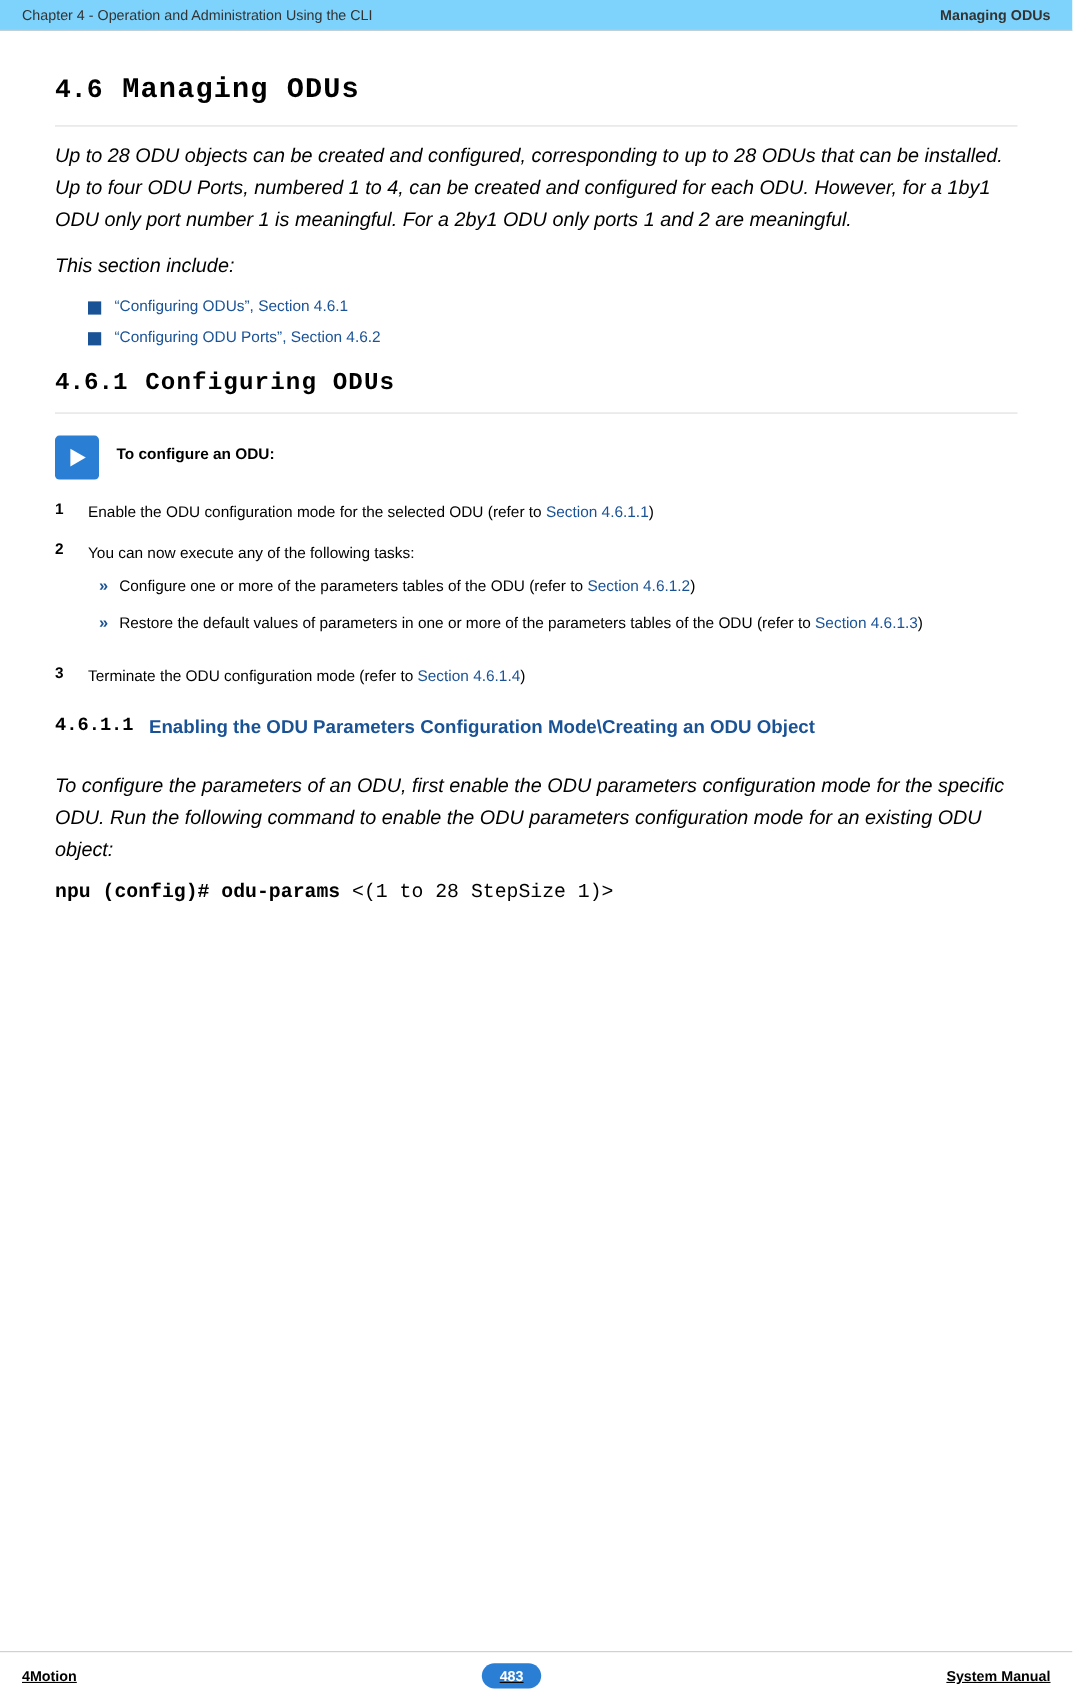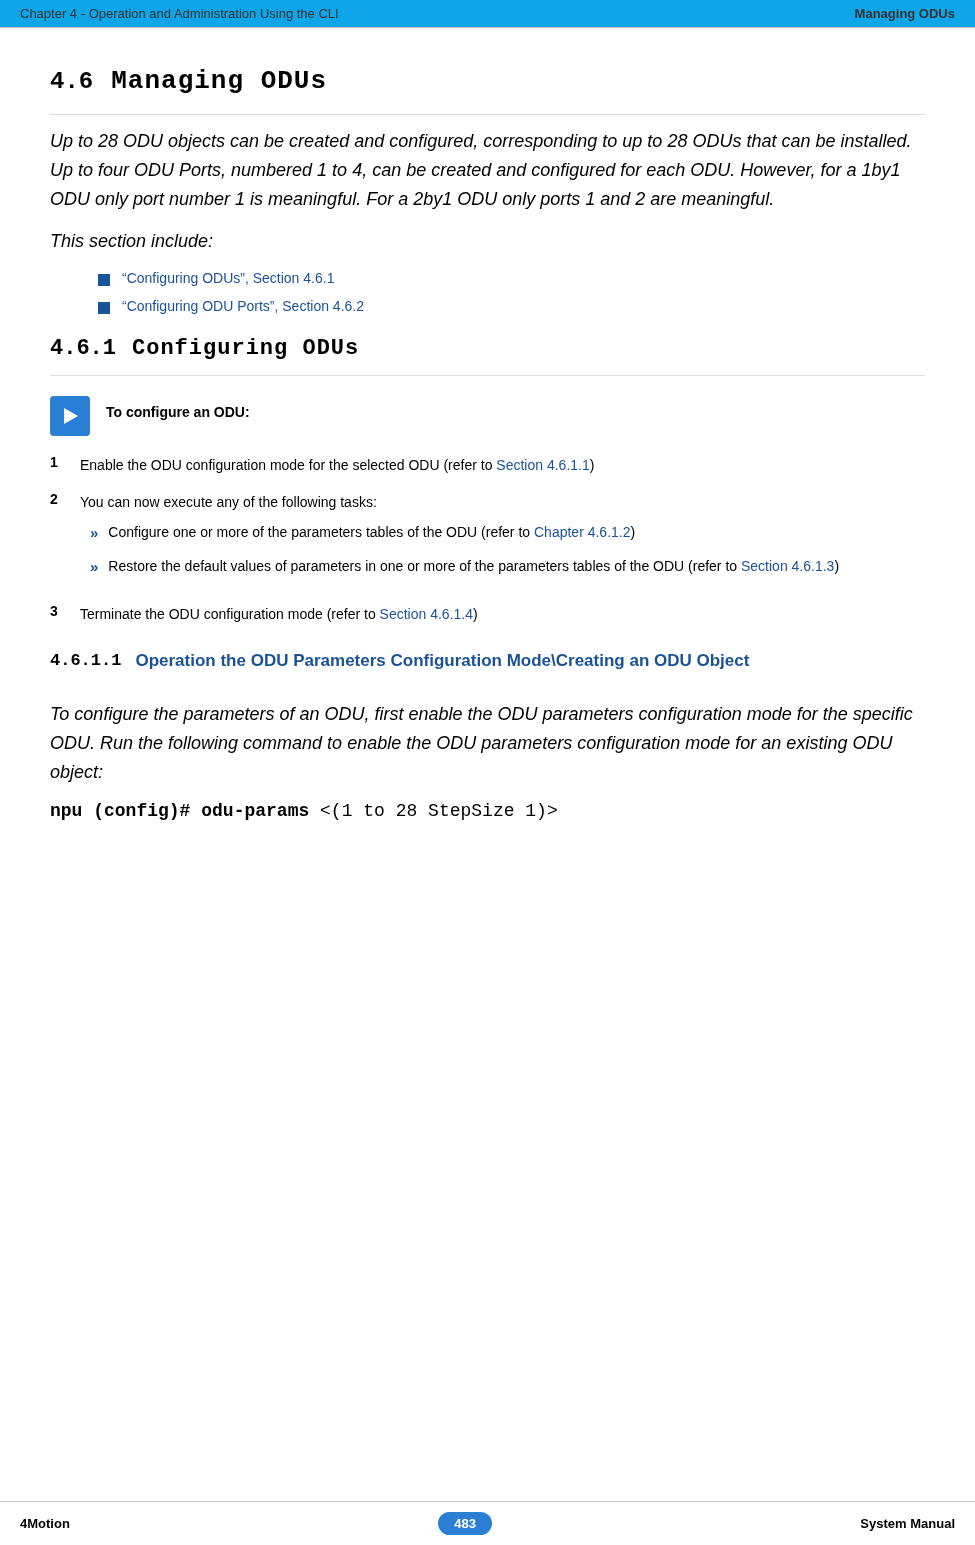--- a/index.html
+++ b/index.html
@@ -13,21 +13,21 @@
       position: relative;
     }
 
     
     .header {
       display: flex;
       justify-content: space-between;
       align-items: center;
       padding: 6px 20px 6px 20px;
       border-bottom: 1px solid #ccc;
-      background: #0ea5e9;
+      background: #7dd3fc;
       text-align: center;
     }
     .header-left {
       font-size: 13px;
       color: #333;
     }
     .header-right {
       font-size: 13px;
       color: #333;
       font-weight: bold;
@@ -71,21 +71,20 @@
     }
 
     
     .bullet-list {
       margin: 12px 0 12px 30px;
     }
     .bullet-item {
       display: flex;
       align-items: center;
       margin-bottom: 12px;
-      margin-left: 18px;
     }
     .bullet-square {
       width: 12px;
       height: 12px;
       background: #1a5296;
       margin-right: 12px;
       margin-top: 3px;
       flex-shrink: 0;
     }
     .bullet-text {
@@ -244,20 +243,21 @@
       position: absolute;
       bottom: 0;
       left: 0;
       right: 0;
       display: flex;
       justify-content: space-between;
       align-items: center;
       padding: 10px 20px;
       border-top: 1px solid #ccc;
       background: #fff;
+      text-decoration: underline;
     }
     .footer-left {
       font-size: 13px;
       font-weight: bold;
       color: #000;
     }
     .footer-center {
       background: #2a7fd4;
       color: #fff;
       font-size: 13px;
@@ -344,21 +344,21 @@
       <div class="step-num">2</div>
       <div class="step-content">
         You can now execute any of the following tasks:
 
         
         <div class="sub-bullets">
           <div class="sub-bullet-item">
             <span class="chevron">»</span>
             <span class="sub-bullet-text">
               Configure one or more of the parameters tables of the ODU (refer to
-              <a class="link" href="#">Chapter 4.6.1.2</a>)
+              <a class="link" href="#">Section 4.6.1.2</a>)
             </span>
           </div>
           <div class="sub-bullet-item">
             <span class="chevron">»</span>
             <span class="sub-bullet-text">
               Restore the default values of parameters in one or more of the parameters tables of the ODU (refer to
               <a class="link" href="#">Section 4.6.1.3</a>)
             </span>
           </div>
         </div>
@@ -371,21 +371,21 @@
         Terminate the ODU configuration mode (refer to
         <a class="link" href="#">Section 4.6.1.4</a>)
       </div>
     </div>
 
   </div>
 
 
   <div class="section-heading-4611">
     <span class="section-num-4611">4.6.1.1</span>
-    <span class="section-title-4611">Operation the ODU Parameters Configuration Mode\Creating an ODU Object</span>
+    <span class="section-title-4611">Enabling the ODU Parameters Configuration Mode\Creating an ODU Object</span>
   </div>
 
   <p class="body-text">To configure the parameters of an ODU, first enable the ODU parameters configuration mode for the specific ODU. Run the following command to enable the ODU parameters configuration mode for an existing ODU object:</p>
 
   <div class="code-block">
     <span class="code-inline">npu (config)# odu-params</span>
     <span class="code-normal"> &lt;(1 to 28 StepSize 1)&gt;</span>
   </div>
 
 </div>

